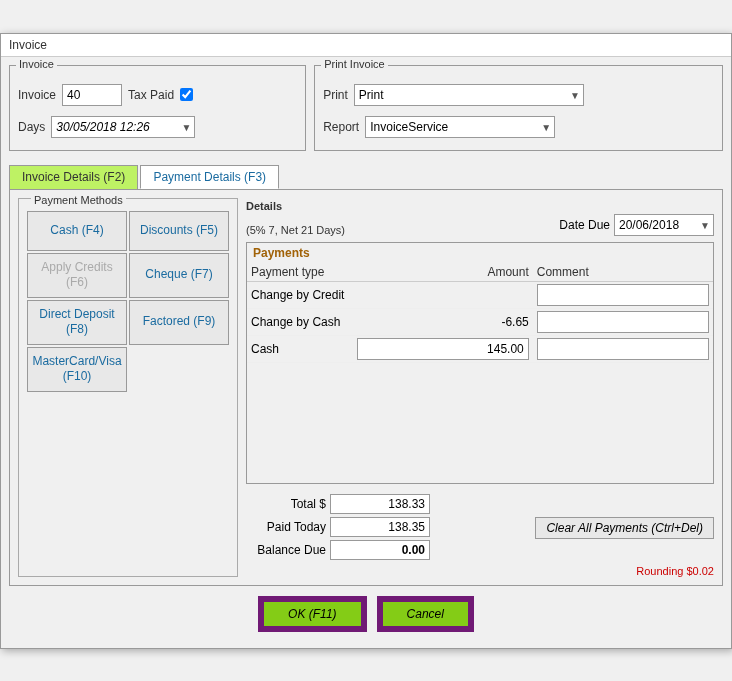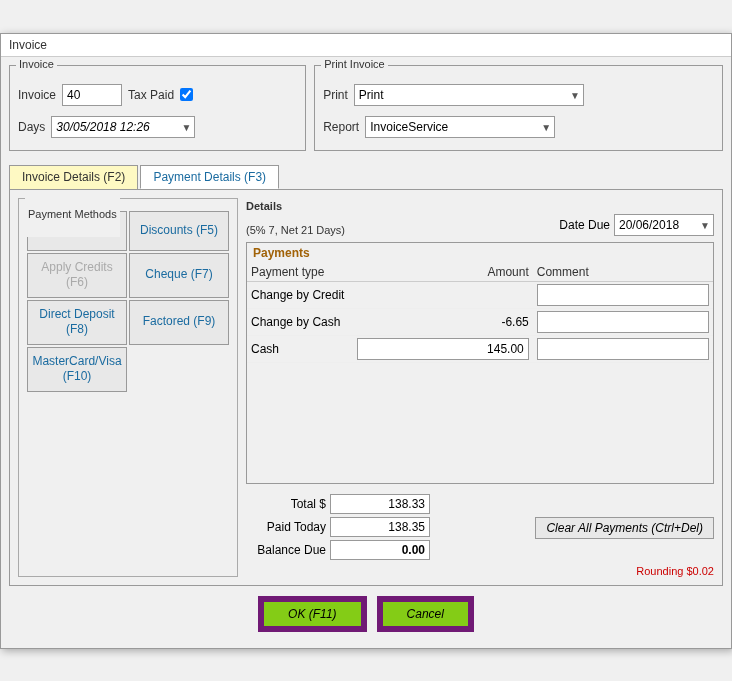--- a/index.html
+++ b/index.html
@@ -96,21 +96,21 @@
       display: flex;
       gap: 2px;
       margin-bottom: 0;
     }
     .tab {
       padding: 4px 12px;
       border: 1px solid #999;
       border-bottom: none;
       cursor: pointer;
       font-size: 12px;
-      background: #fef9c3;
+      background: #bef264;
       color: #333;
     }
     .tab.active {
       background: #fff;
       border-bottom: 1px solid #fff;
       z-index: 1;
       color: #1a6ba0;
     }
     
     .tab-content {
@@ -125,23 +125,23 @@
       border: 1px solid #aaa;
       padding: 12px 8px 8px 8px;
       position: relative;
       width: 220px;
       min-width: 220px;
       background: #f0f0f0;
     }
     .payment-methods-label {
       position: absolute;
       top: -8px;
-      left: 6px;
-      background: #f0f0f0;
-      padding: 17px 3px;
+      left: 12px;
+      background: #f0f0f0;
+      padding: 3px 3px;
       font-size: 11px;
       color: #333;
       text-align: center;
     }
     .btn-grid {
       display: grid;
       grid-template-columns: 1fr 1fr;
       gap: 2px;
     }
     .pay-btn {

